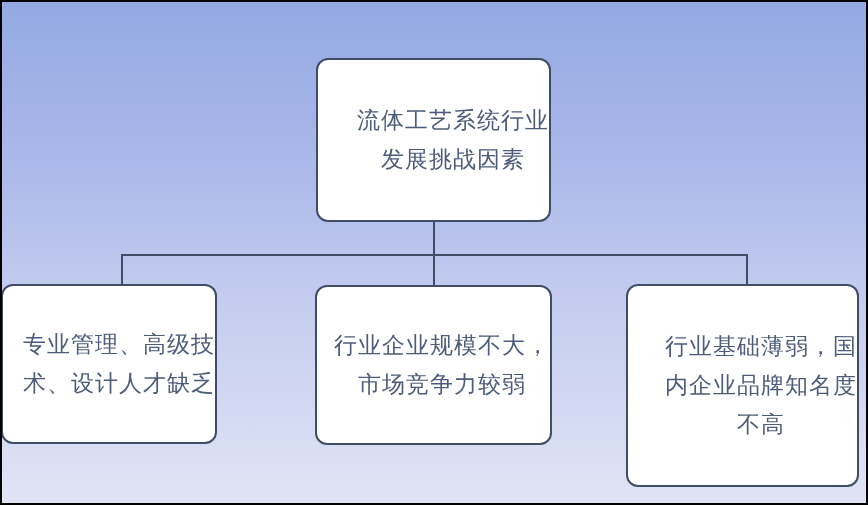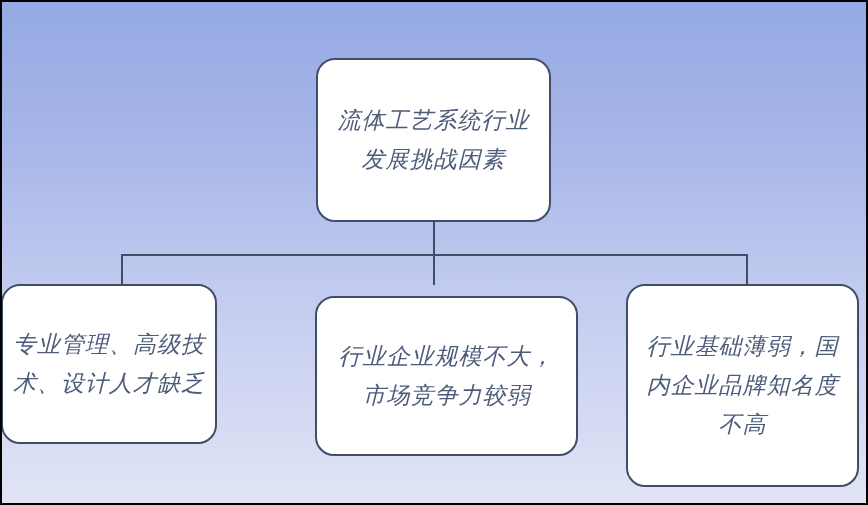--- a/index.html
+++ b/index.html
@@ -12,39 +12,38 @@
     height: 505px;
     background: linear-gradient(to bottom, #94a9e3 0%, #a9b7e9 30%, #c6cef0 62%, #e0e4f5 100%);
     border: 2px solid #000000;
     overflow: hidden;
   }
 
   .node {
     position: absolute;
     background: #ffffff;
     border: 2.5px solid #3f4e66;
-    border-radius: 19px;
+    border-radius: 12px;
     display: flex;
     align-items: center;
-    justify-content: center;
+    justify-content: flex-end;
     text-align: center;
-    font-style: italic;
   }
 
   .node-text {
     color: #4d5c7a;
     font-size: 23px;
     line-height: 39px;
     letter-spacing: 1px;
     white-space: pre-line;
   }
 
   #root-node  { left: 314px; top:  56px; width: 235px; height: 164px; }
   #child-node-0 { left:  -1px; top: 282px; width: 216px; height: 160px; }
-  #child-node-1 { left: 313px; top: 294px; width: 263px; height: 160px; }
+  #child-node-1 { left: 313px; top: 283px; width: 237px; height: 160px; }
   #child-node-2 { left: 624px; top: 282px; width: 233px; height: 203px; }
 
   .connector {
     position: absolute;
     background: #3f4e66;
   }
   #connector-root-stem { left: 431px; top: 220px; width: 2px;  height: 33px; }
   #connector-rail      { left: 119px; top: 252px; width: 627px; height: 2px; }
   #connector-drop-left { left: 119px; top: 253px; width: 2px;  height: 30px; }
   #connector-drop-mid  { left: 431px; top: 253px; width: 2px;  height: 30px; }

